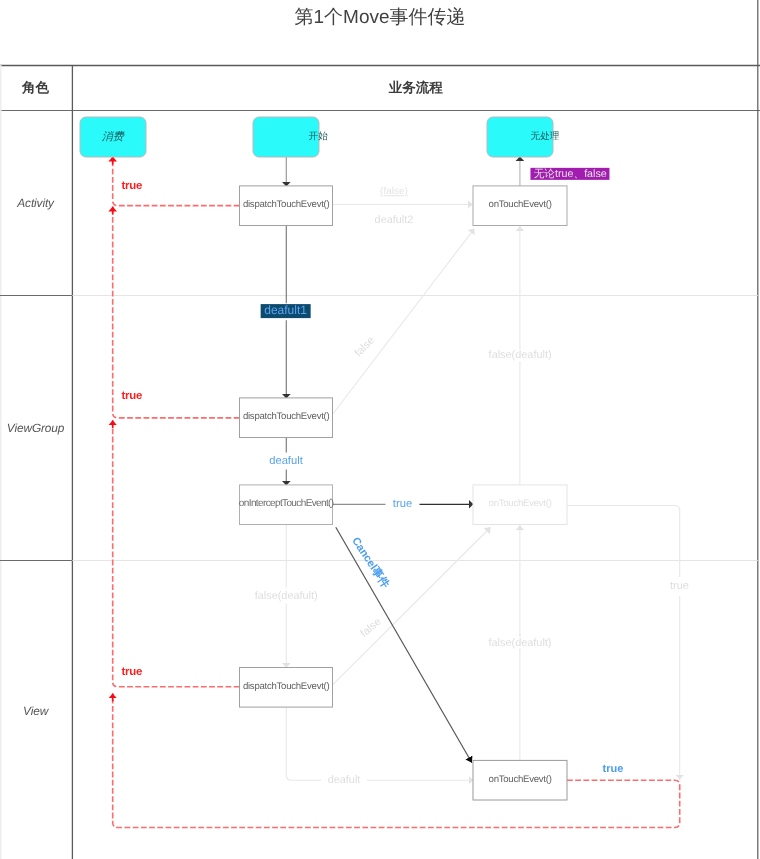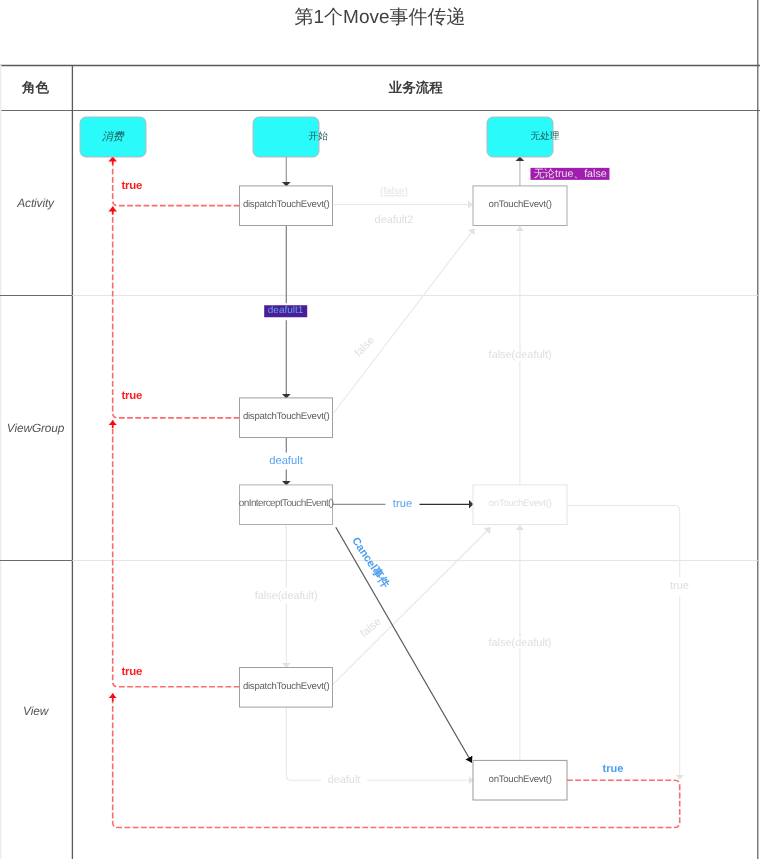--- a/index.html
+++ b/index.html
@@ -111,21 +111,21 @@
 <div class="nodelbl" style="left:286.2px;top:504px;color:#6d6d6d;font-size:10px;letter-spacing:-0.62px;">onInterceptTouchEvent()</div>
 <div class="nodelbl" style="left:520.1px;top:504px;color:#e1e1e1;font-size:9.6px;letter-spacing:-0.26px;">onTouchEvevt()</div>
 <div class="nodelbl" style="left:286.2px;top:686.6px;color:#5f5f5f;font-size:9.6px;letter-spacing:-0.26px;">dispatchTouchEvevt()</div>
 <div class="nodelbl" style="left:520.1px;top:779.5px;color:#5f5f5f;font-size:9.6px;letter-spacing:-0.26px;">onTouchEvevt()</div>
 <div class="lbl" style="left:131.8px;top:187.1px;color:#fa2020;font-size:11.4px;font-weight:bold;letter-spacing:-0.2px;">true</div>
 <div class="lbl" style="left:131.8px;top:397.3px;color:#fa2020;font-size:11.4px;font-weight:bold;letter-spacing:-0.2px;">true</div>
 <div class="lbl" style="left:131.8px;top:673.4px;color:#fa2020;font-size:11.4px;font-weight:bold;letter-spacing:-0.2px;">true</div>
 <div class="lbl" style="left:394px;top:181.4px;color:#dedede;font-size:10.9px;background:#fff;padding:0 3px;margin-top:39px;">deafult2</div>
 <div class="lbl" style="left:394px;top:191.5px;color:#e4e4e4;font-size:10px;background:#fff;padding:0 3px;text-decoration:underline;">(false)</div>
 <div class="lbl" style="left:570.2px;top:174.2px;color:#e2e2e2;font-size:10.7px;background:#a21caf;padding:0 3px;">无论true、false</div>
-<div class="lbl" style="left:285.6px;top:311.2px;color:#5ba3f0;font-size:10px;background:#4c1d95;padding:0 4px;">deafult1</div>
+<div class="lbl" style="left:285.6px;top:311.2px;color:#5ba3f0;font-size:12px;background:#0c4a6e;padding:0 4px;">deafult1</div>
 <div class="lbl" style="left:286px;top:460.9px;color:#5ba3f0;font-size:11.2px;background:#fff;padding:0 4px;">deafult</div>
 <div class="lbl" style="left:402.5px;top:504.2px;color:#5ba3f0;font-size:11.2px;">true</div>
 <div class="lbl" style="left:520.1px;top:355.3px;color:#dedede;font-size:10.9px;background:#fff;padding:0 3px;">false(deafult)</div>
 <div class="lbl" style="left:286.2px;top:596.2px;color:#dedede;font-size:10.9px;background:#fff;padding:0 3px;">false(deafult)</div>
 <div class="lbl" style="left:520px;top:642.7px;color:#dedede;font-size:10.9px;background:#fff;padding:0 3px;">false(deafult)</div>
 <div class="lbl" style="left:344px;top:779.7px;color:#dedede;font-size:10.9px;background:#fff;padding:0 3px;">deafult</div>
 <div class="lbl" style="left:679.5px;top:586px;color:#dedede;font-size:11px;background:#fff;padding:0 3px;">true</div>
 <div class="lbl" style="left:613px;top:768.5px;color:#4c9ef0;font-size:11px;font-weight:bold;">true</div>
 <div class="lbl" style="left:364.5px;top:347.1px;color:#dedede;font-size:10.9px;transform:translate(-50%,-50%) rotate(-46deg)">false</div>
 <div class="lbl" style="left:371px;top:628.2px;color:#dedede;font-size:10.9px;transform:translate(-50%,-50%) rotate(-39.8deg)">false</div>

